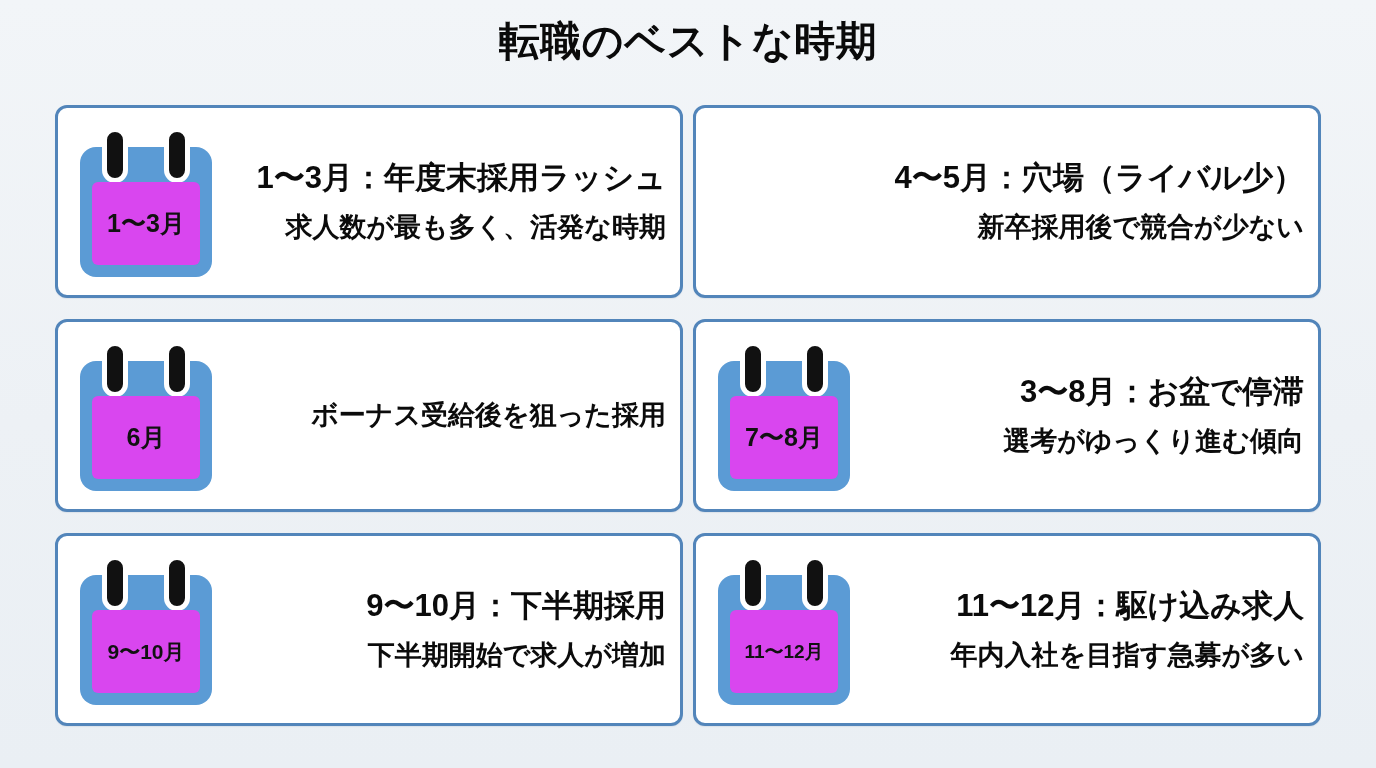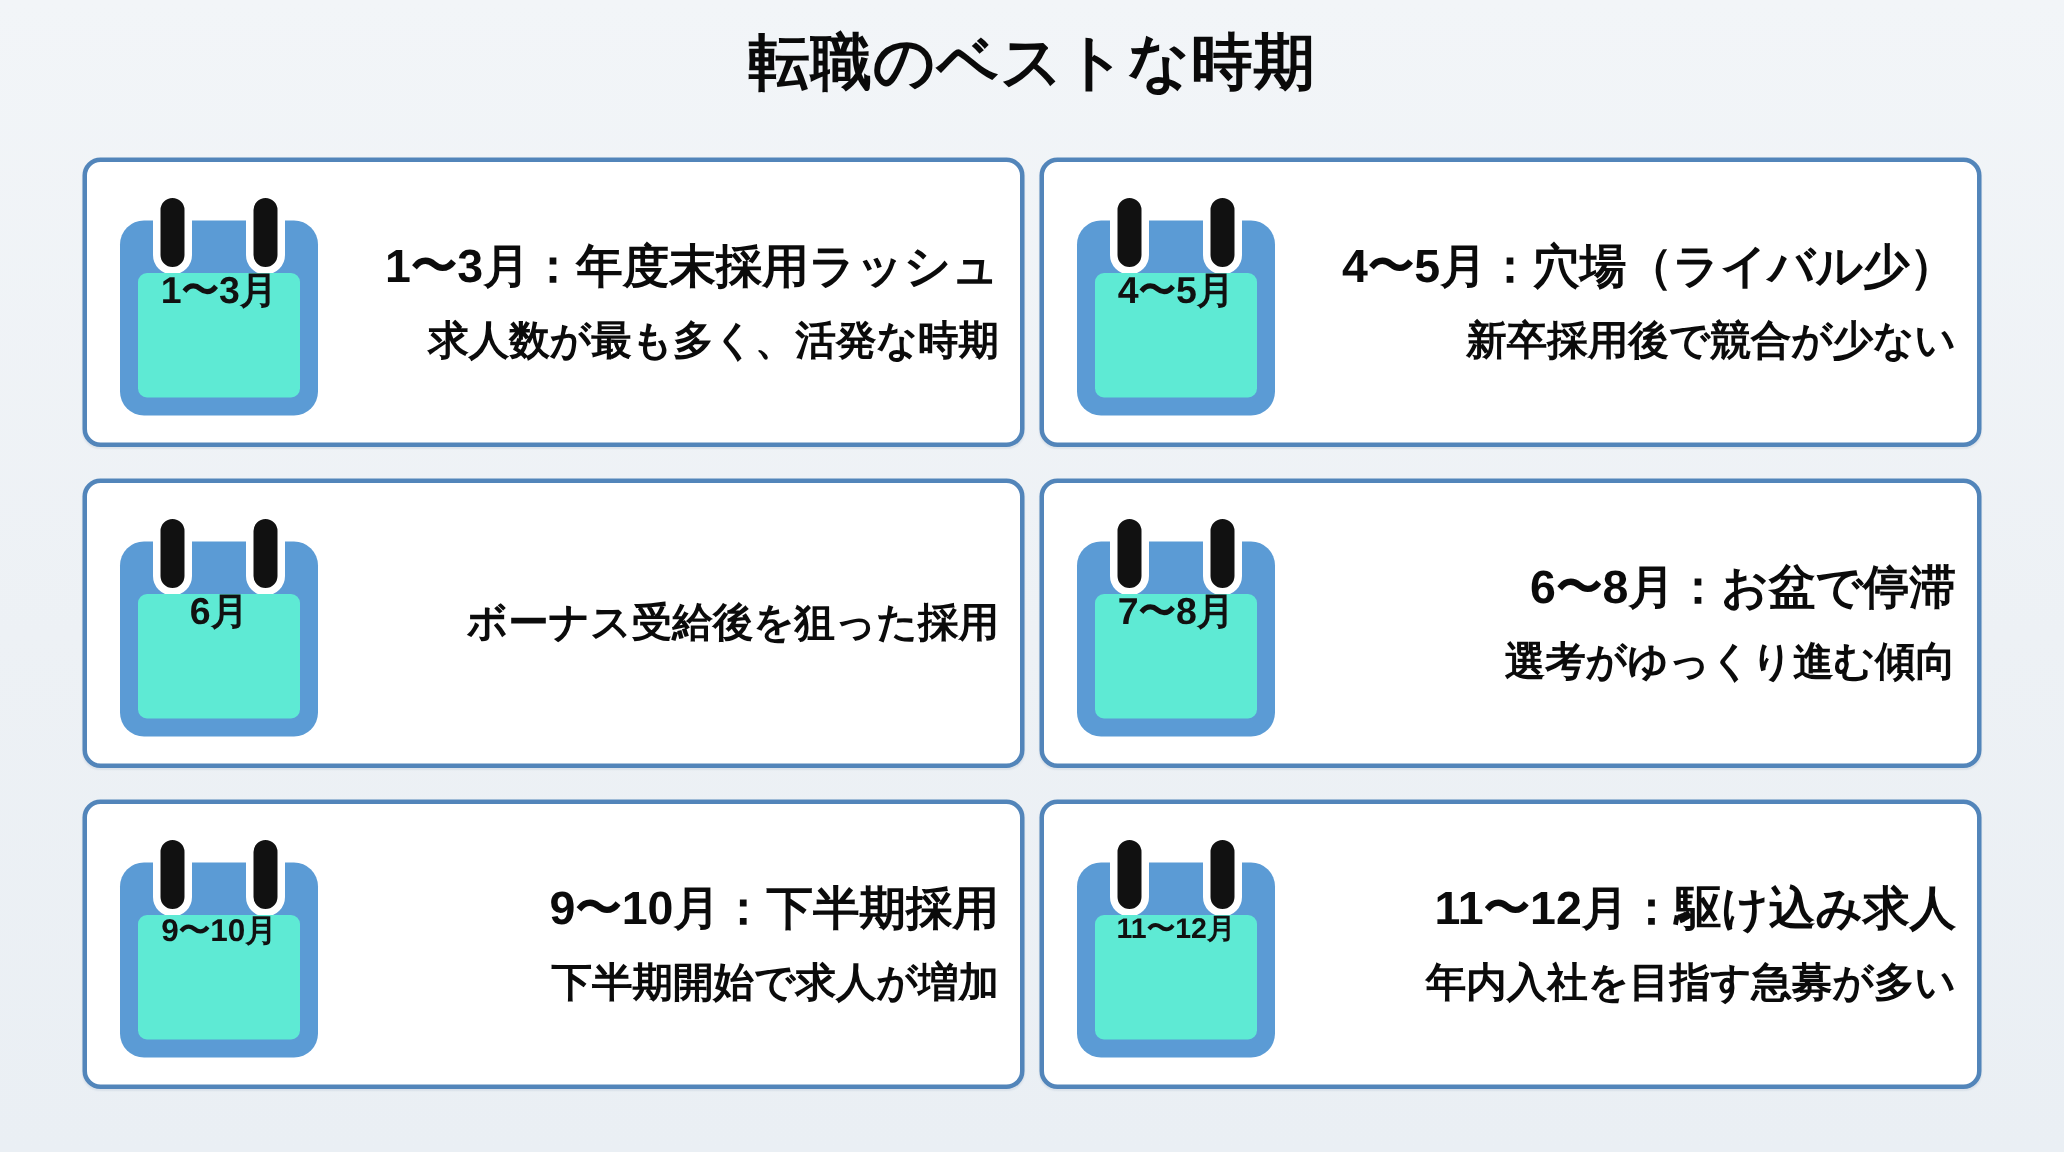--- a/index.html
+++ b/index.html
@@ -79,24 +79,24 @@
     height: 130px;
     background: #5b9bd5;
     border-radius: 16px;
   }
   .cal-page {
     position: absolute;
     left: 12px;
     top: 55px;
     width: 108px;
     height: 83px;
-    background: #5eead4;
+    background: #d946ef;
     border-radius: 6px;
     display: flex;
-    align-items: flex-start;
+    align-items: center;
     justify-content: center;
     overflow: visible;
   }
   .cal-label {
     font-size: 25px;
     font-weight: 700;
     color: #111111;
     white-space: nowrap;
     line-height: 1;
   }
@@ -159,28 +159,20 @@
           <span class="cal-label">1〜3月</span>
         </div>
       </div>
       <div class="card-text">
         <div class="card-heading">1〜3月：年度末採用ラッシュ</div>
         <div class="card-desc">求人数が最も多く、活発な時期</div>
       </div>
     </div>
 
     <div class="card">
-      <div class="cal">
-        <div class="cal-body"></div>
-        <div class="ring left"></div>
-        <div class="ring right"></div>
-        <div class="cal-page">
-          <span class="cal-label">4〜5月</span>
-        </div>
-      </div>
       <div class="card-text">
         <div class="card-heading">4〜5月：穴場（ライバル少）</div>
         <div class="card-desc">新卒採用後で競合が少ない</div>
       </div>
     </div>
 
     <div class="card">
       <div class="cal">
         <div class="cal-body"></div>
         <div class="ring left"></div>
@@ -197,21 +189,21 @@
     <div class="card">
       <div class="cal">
         <div class="cal-body"></div>
         <div class="ring left"></div>
         <div class="ring right"></div>
         <div class="cal-page">
           <span class="cal-label">7〜8月</span>
         </div>
       </div>
       <div class="card-text">
-        <div class="card-heading">6〜8月：お盆で停滞</div>
+        <div class="card-heading">3〜8月：お盆で停滞</div>
         <div class="card-desc">選考がゆっくり進む傾向</div>
       </div>
     </div>
 
     <div class="card">
       <div class="cal">
         <div class="cal-body"></div>
         <div class="ring left"></div>
         <div class="ring right"></div>
         <div class="cal-page">

